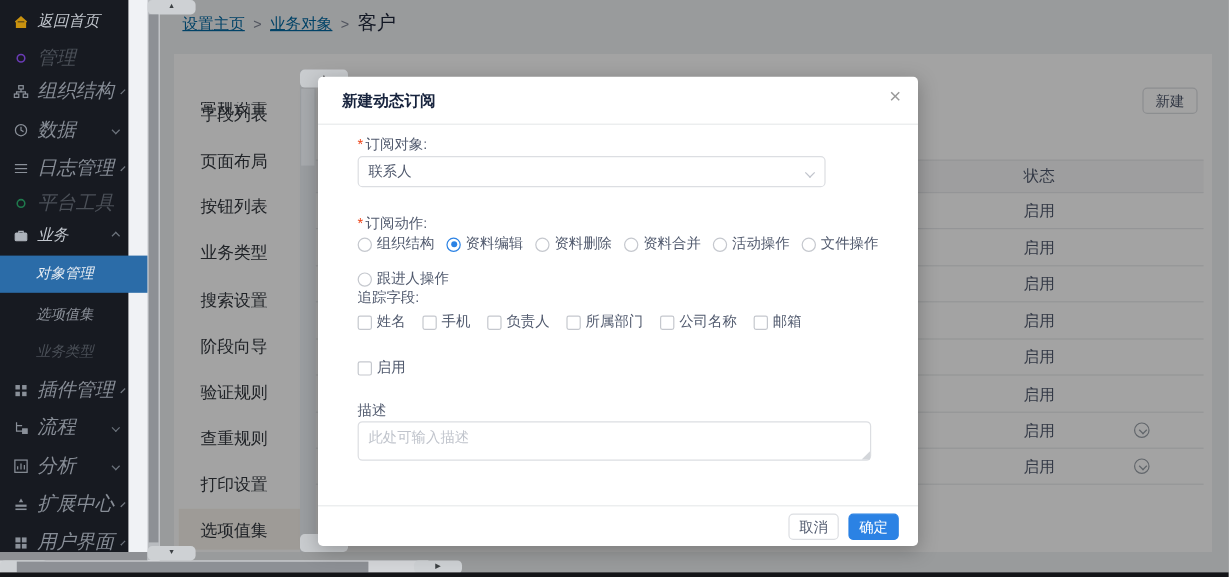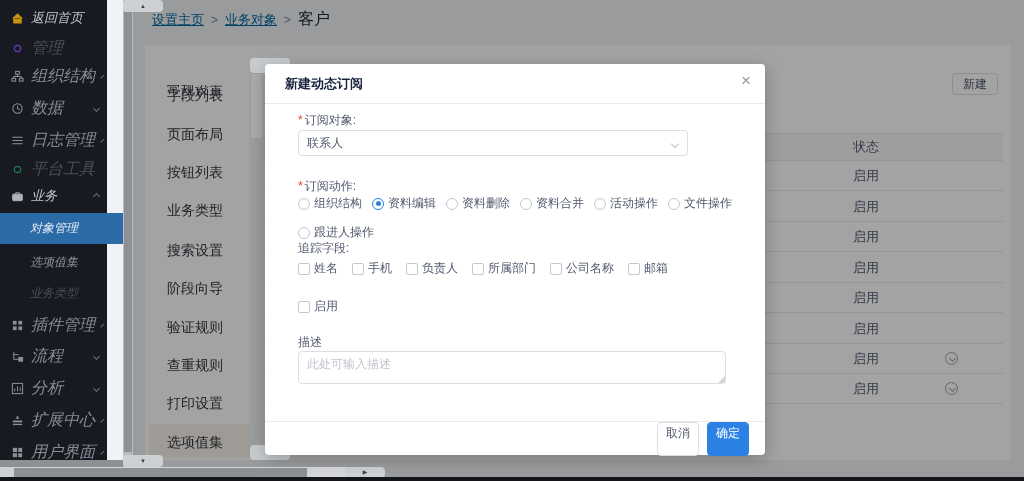--- a/index.html
+++ b/index.html
@@ -72,21 +72,21 @@
   .opt{display:flex;align-items:center;gap:4px;font-size:12px;color:#515a6e;cursor:pointer;white-space:nowrap;}
   .radio{width:12px;height:12px;border:1px solid #c5c8ce;border-radius:50%;background:#fff;position:relative;flex:0 0 12px;}
   .radio.on{border-color:#2b82e4;}
   .radio.on::after{content:'';position:absolute;left:2.5px;top:2.5px;width:5px;height:5px;border-radius:50%;background:#2b82e4;}
   .cbx{width:12px;height:12px;border:1px solid #c5c8ce;border-radius:2px;background:#fff;flex:0 0 12px;}
   .checkrow{gap:14px;}
   .m-textarea{position:absolute;left:33px;top:287px;width:428px;height:33px;border:1px solid #dcdee2;border-radius:4px;resize:none;padding:4px 8px;font-size:12px;color:#515a6e;outline:none;}
   .m-textarea::placeholder{color:#c0c4cc;}
   .resize-grip{position:absolute;left:453px;top:312px;width:0;height:0;border-left:7px solid transparent;border-bottom:7px solid #d3d6da;}
   .m-foot{position:absolute;left:0;right:0;top:357px;height:34px;border-top:1px solid #e8eaec;display:flex;align-items:center;justify-content:flex-end;gap:8px;padding-right:16px;}
-  .btn{height:34px;min-width:40px;padding:0 8px;border-radius:4px;font-size:12px;line-height:20px;text-align:left;cursor:pointer;}
+  .btn{height:22px;min-width:40px;padding:0 8px;border-radius:4px;font-size:12px;line-height:20px;text-align:left;cursor:pointer;}
   .btn.plain{background:#fff;border:1px solid #dcdee2;color:#515a6e;}
   .btn.primary{background:#2b82e4;border:1px solid #2b82e4;color:#fff;}
 </style>
 </head>
 <body>
 
 <div class="app">
 
   <div class="sidebar">
     <div class="srow bright" style="top:8px">

